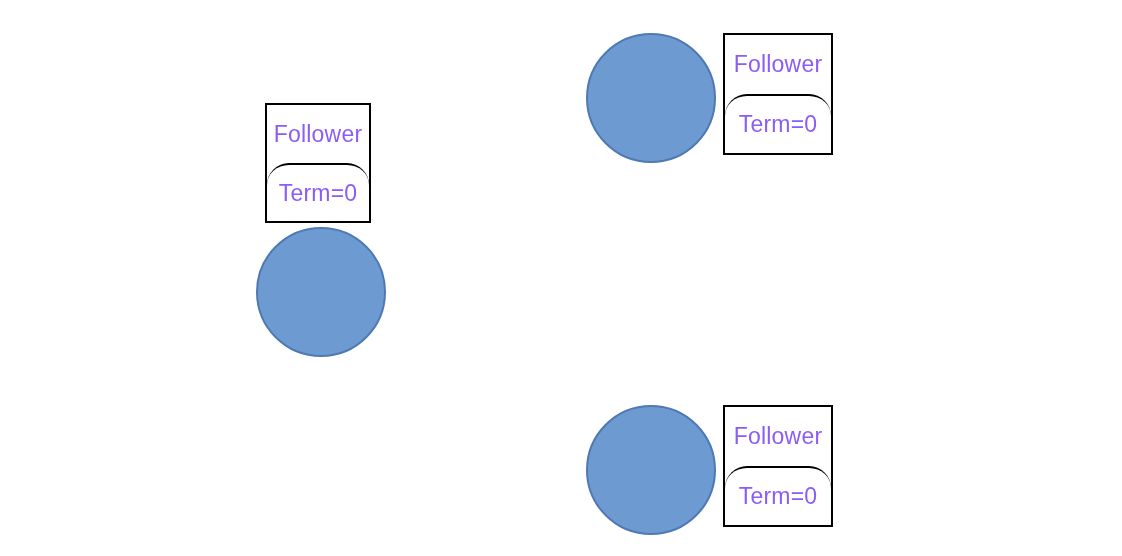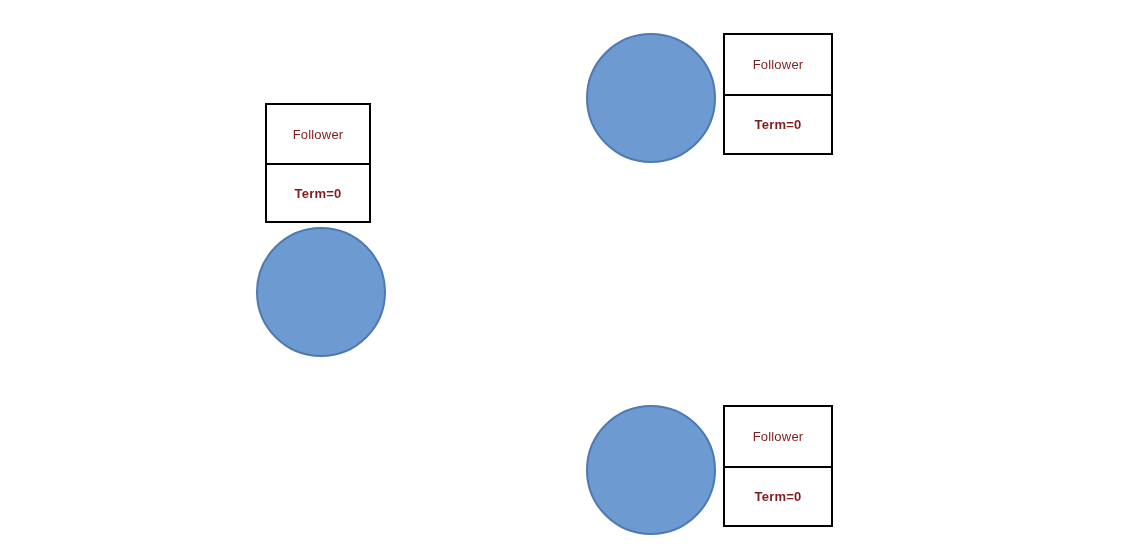--- a/index.html
+++ b/index.html
@@ -29,26 +29,27 @@
     position: absolute;
     border: 2px solid #000000;
     background: #ffffff;
   }
 
   .label-cell {
     display: flex;
     align-items: center;
     justify-content: center;
     height: 59px;
-    font-size: 13px;
-    color: #7f1d1d;
+    font-size: 23px;
+    color: #8b5cf6;
     letter-spacing: 0.2px;
     white-space: nowrap;
+    border-radius: 22px;
   }
-  .label-cell + .label-cell { border-top: 2px solid #000000; font-weight: bold; }
+  .label-cell + .label-cell { border-top: 2px solid #000000; }
 
   
   .g1-box    { left: 265px; top: 103px; width: 106px; }
   .g1-box .label-cell { height: 58px; }
   .g1-circle { left: 256px; top: 227px; }
 
   
   .g2-circle { left: 586px; top: 33px; }
   .g2-box    { left: 723px; top: 33px; width: 110px; }
 

